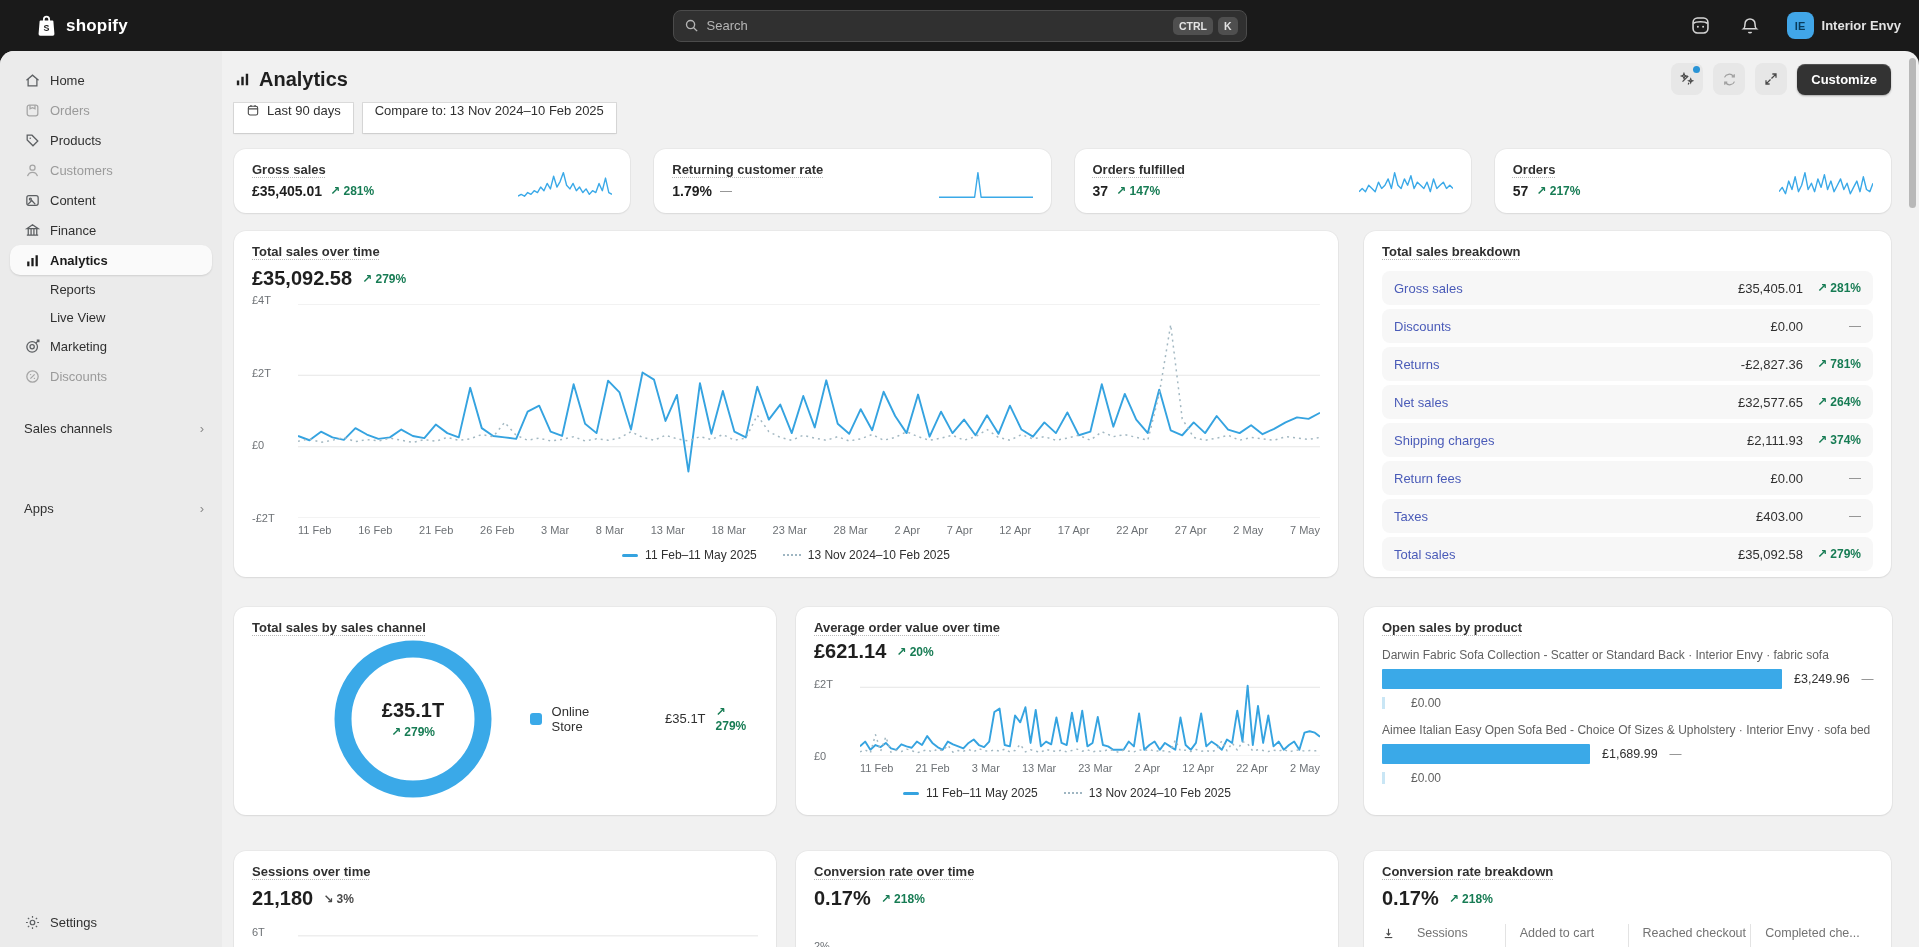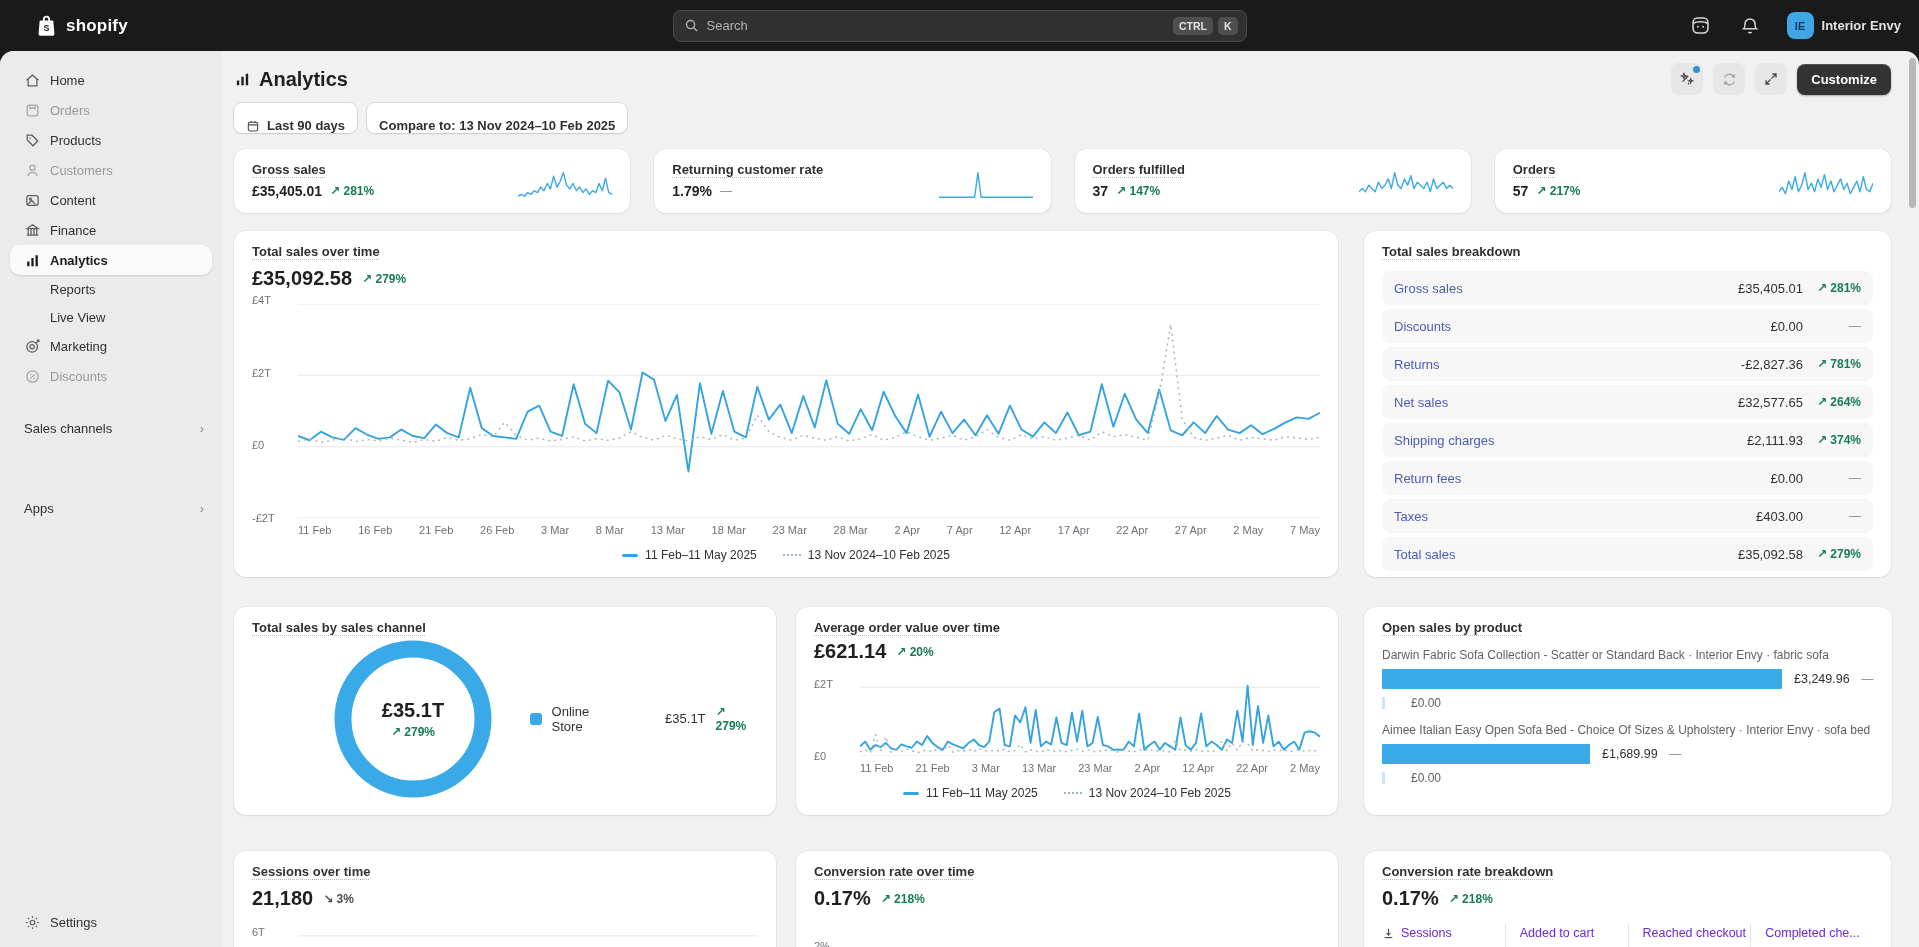--- a/index.html
+++ b/index.html
@@ -41,21 +41,21 @@
   .page-head { height:36px; display:flex; align-items:center; }
   .page-title { display:flex; align-items:center; gap:8px; font-size:20px; font-weight:700; color:#1f1f1f; }
   .head-actions { margin-left:auto; display:flex; align-items:center; gap:10px; }
   .hbtn { width:32px; height:32px; border-radius:8px; background:#e7e7e7; display:flex; align-items:center; justify-content:center; color:#4a4a4a; cursor:pointer; position:relative; }
   .hbtn.dim { color:#a0a0a0; }
   .hbtn .dot { position:absolute; top:3px; right:3px; width:7px; height:7px; border-radius:50%; background:#2a94d6; }
   .btn-dark { background:#333; color:#fff; font-weight:600; font-size:13px; border-radius:8px; padding:8px 14px; cursor:pointer;
     box-shadow:inset 0 1px 0 rgba(255,255,255,.15), 0 1px 2px rgba(0,0,0,.3); }
 
   .filters { display:flex; gap:10px; margin-top:6px; }
-  .pill { background:#fff; border-radius:8px; height:30px; display:flex; align-items:flex-end; gap:7px; padding:0 12px; font-weight:700; font-size:13px;
+  .pill { background:#fff; border-radius:0; height:30px; display:flex; align-items:flex-start; gap:7px; padding:0 12px; font-weight:400; font-size:13px;
     box-shadow:0 0 0 1px rgba(0,0,0,.09), 0 1px 2px rgba(0,0,0,.08); cursor:pointer; color:#303030; }
 
   .panel { background:#fff; border-radius:12px; box-shadow:0 1px 2px rgba(0,0,0,.07), 0 0 0 1px rgba(0,0,0,.03); padding:13px 18px; }
   .ptitle { font-size:13px; font-weight:650; color:#303030; width:max-content;
     text-decoration:underline dotted #b8b8b8 1px; text-underline-offset:3px; }
 
   .cards-row { display:grid; grid-template-columns:repeat(4,1fr); gap:24px; margin-top:16px; }
   .mcard { height:64px; display:flex; align-items:flex-start; }
   .mcard .mleft { display:flex; flex-direction:column; gap:6px; }
   .mval-row { display:flex; align-items:center; gap:8px; }
@@ -106,21 +106,21 @@
   .prod-bar { height:20px; background:#3aa9e8; border-radius:1px; }
   .prod-val { font-size:12.5px; color:#303030; }
   .prod-cmp { display:flex; align-items:center; margin-top:7px; }
   .cmp-track { width:3px; height:12px; background:#c9e6f5; }
   .cmp-val { font-size:12px; color:#616161; margin-left:26px; }
 
   
   .funnel { display:grid; grid-template-columns:1fr 1fr 1fr 1fr; margin-top:14px; }
   .fcell { padding:2px 0 2px 14px; border-left:1px solid #e3e3e3; }
   .fcell:first-child { border-left:none; padding-left:0; }
-  .flabel { font-size:12.5px; color:#6d28d9; display:flex; align-items:center; gap:6px; }
+  .flabel { font-size:12.5px; color:#737373; display:flex; align-items:center; gap:22px; }
   .fvals { margin-top:6px; display:flex; align-items:baseline; gap:7px; }
   .fpct { font-weight:700; font-size:13px; color:#1f1f1f; }
 
   .scroll-thumb { position:absolute; right:3px; top:58px; width:7px; height:150px; border-radius:4px; background:#9a9a9a; opacity:.65; }
 </style>
 </head>
 <body>
 
 <div class="topbar">
   <div class="logo">

